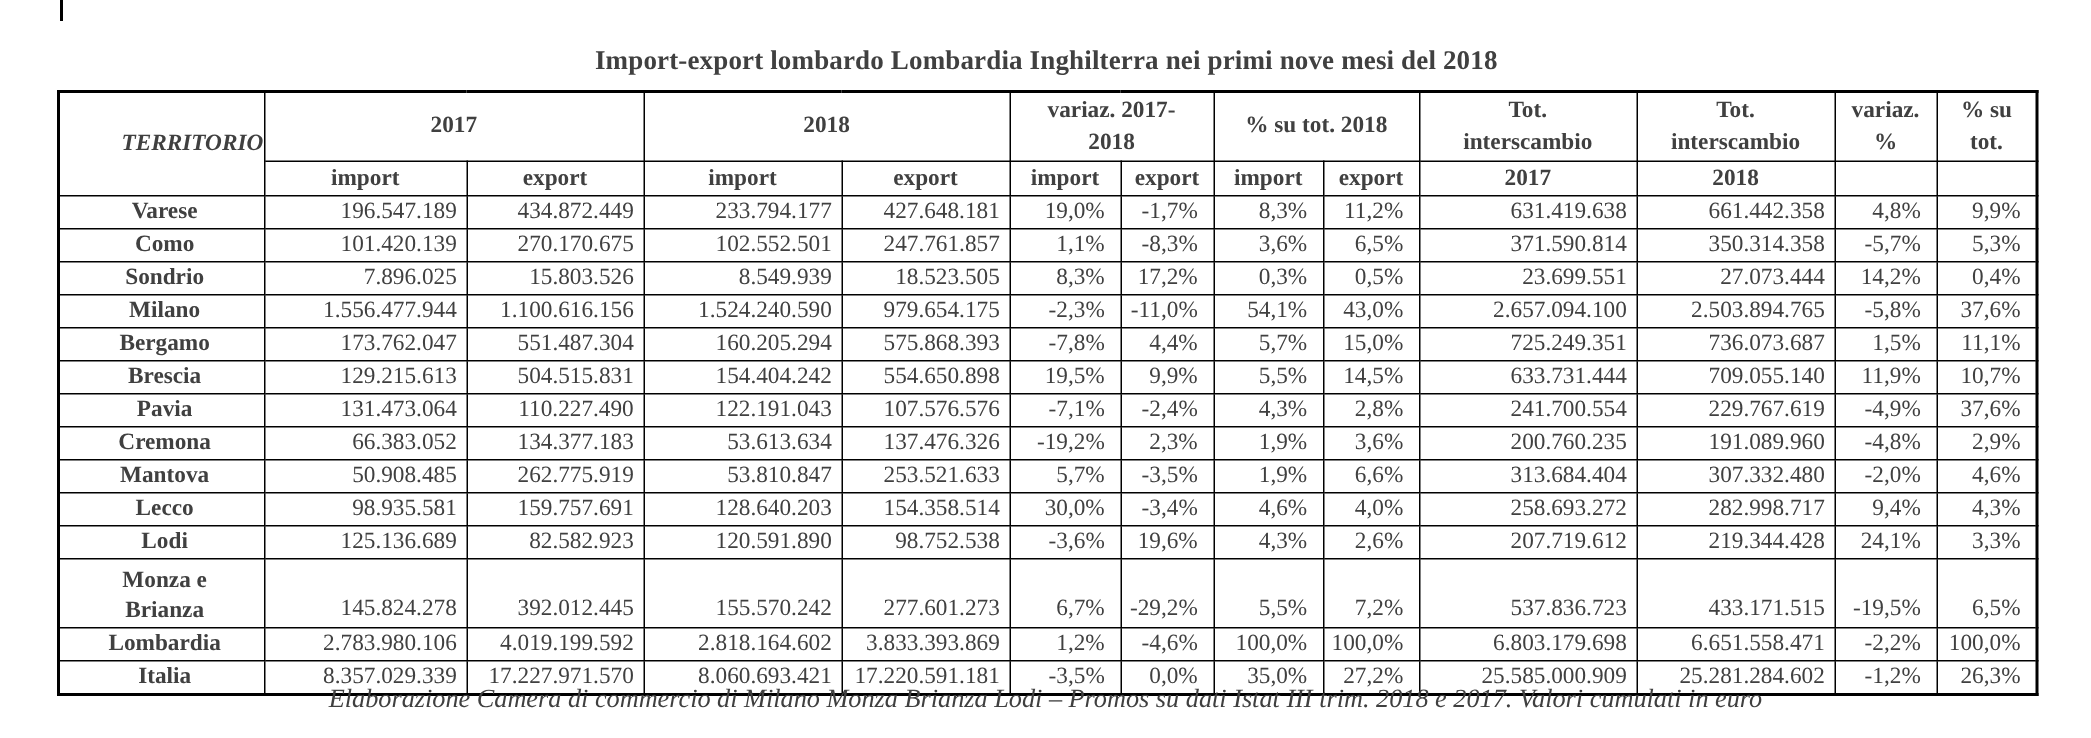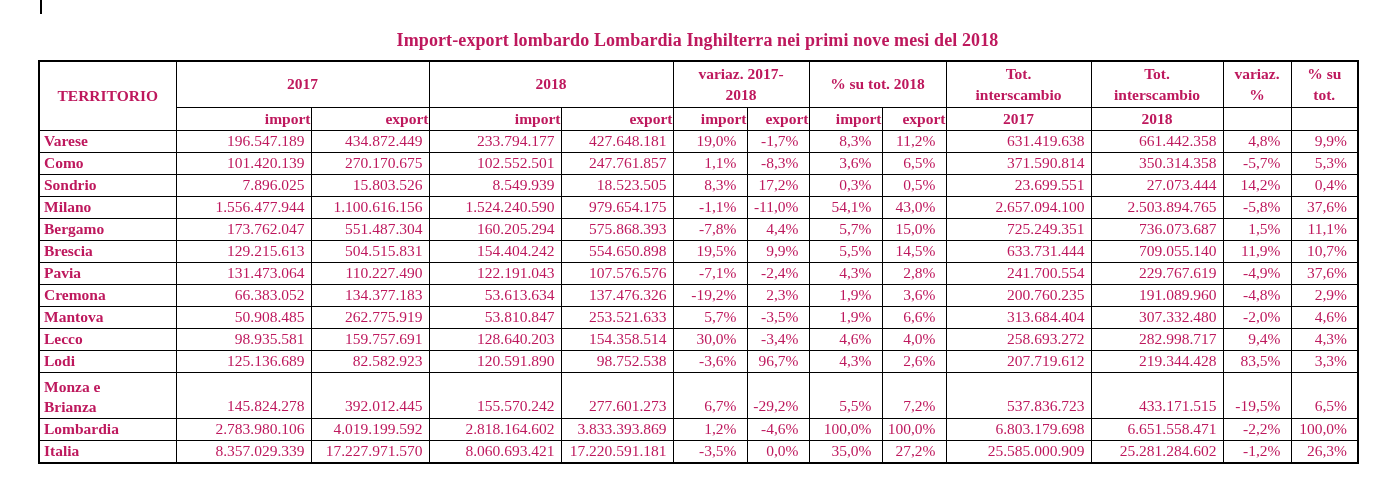--- a/index.html
+++ b/index.html
@@ -1,21 +1,21 @@
 <!DOCTYPE html>
 <html><head>
 <meta charset="utf-8">
 <style>
   html, body { margin: 0; padding: 0; background: #ffffff; }
   .page {
     position: relative;
     width: 1394px;
     height: 492px;
     background: #ffffff;
-    color: #be185d;
+    color: #404040;
     font-family: "Liberation Serif", serif;
     overflow: hidden;
   }
   .top-tick {
     position: absolute;
     left: 40px; top: 0;
     width: 2px; height: 14px;
     background: #000;
   }
   .title {
@@ -38,29 +38,29 @@
   table.ie th, table.ie td {
     border: 1px solid #000;
     padding: 0;
     font-size: 15.5px;
     line-height: 1.3;
     overflow: hidden;
   }
   thead th { font-weight: bold; }
   .h-group { height: 45px; text-align: center; vertical-align: middle; }
   .h-sub   { height: 22px; text-align: center; vertical-align: middle; }
-  .h-territorio { text-align: center; padding-left: 4px; vertical-align: middle; }
-  .num-h { text-align: right; padding-right: 10px; }
+  .h-territorio { text-align: right; padding-left: 4px; vertical-align: middle; font-style: italic; }
+  .num-h { padding-right: 10px; }
   .wrap-mid { display: inline-block; max-width: 110px; line-height: 1.35; }
   .wrap-tot { display: inline-block; max-width: 102px; line-height: 1.35; }
   .wrap-sm  { display: inline-block; max-width: 58px;  line-height: 1.35; }
   tbody td { height: 21px; vertical-align: middle; }
   tbody td.terr {
     font-weight: bold;
-    text-align: left;
+    text-align: center;
     padding-left: 4px;
   }
   tbody td.num { text-align: right; padding-right: 6px; }
   tbody td.pct { text-align: right; padding-right: 10px; }
   tbody tr.tall td { height: 41px; vertical-align: bottom; padding-bottom: 2px; }
   tbody tr.tall td.terr { line-height: 1.25; padding-top: 2px; }
   .wrap-terr { display: inline-block; max-width: 80px; }
   .footer {
     position: absolute;
     top: 455px; left: 0; width: 1394px;
@@ -166,21 +166,21 @@
           <td class="num">27.073.444</td>
           <td class="pct">14,2%</td>
           <td class="pct">0,4%</td>
         </tr>
         <tr>
           <td class="terr"><span>Milano</span></td>
           <td class="num">1.556.477.944</td>
           <td class="num">1.100.616.156</td>
           <td class="num">1.524.240.590</td>
           <td class="num">979.654.175</td>
-          <td class="pct">-1,1%</td>
+          <td class="pct">-2,3%</td>
           <td class="pct">-11,0%</td>
           <td class="pct">54,1%</td>
           <td class="pct">43,0%</td>
           <td class="num">2.657.094.100</td>
           <td class="num">2.503.894.765</td>
           <td class="pct">-5,8%</td>
           <td class="pct">37,6%</td>
         </tr>
         <tr>
           <td class="terr"><span>Bergamo</span></td>
@@ -272,26 +272,26 @@
           <td class="pct">9,4%</td>
           <td class="pct">4,3%</td>
         </tr>
         <tr>
           <td class="terr"><span>Lodi</span></td>
           <td class="num">125.136.689</td>
           <td class="num">82.582.923</td>
           <td class="num">120.591.890</td>
           <td class="num">98.752.538</td>
           <td class="pct">-3,6%</td>
-          <td class="pct">96,7%</td>
+          <td class="pct">19,6%</td>
           <td class="pct">4,3%</td>
           <td class="pct">2,6%</td>
           <td class="num">207.719.612</td>
           <td class="num">219.344.428</td>
-          <td class="pct">83,5%</td>
+          <td class="pct">24,1%</td>
           <td class="pct">3,3%</td>
         </tr>
         <tr class="tall">
           <td class="terr"><span class="wrap-terr">Monza e Brianza</span></td>
           <td class="num">145.824.278</td>
           <td class="num">392.012.445</td>
           <td class="num">155.570.242</td>
           <td class="num">277.601.273</td>
           <td class="pct">6,7%</td>
           <td class="pct">-29,2%</td>
@@ -328,13 +328,14 @@
           <td class="pct">35,0%</td>
           <td class="pct">27,2%</td>
           <td class="num">25.585.000.909</td>
           <td class="num">25.281.284.602</td>
           <td class="pct">-1,2%</td>
           <td class="pct">26,3%</td>
         </tr>
       </tbody>
   </table>
 
+  <div class="footer">Elaborazione Camera di commercio di Milano Monza Brianza Lodi – Promos su dati Istat III trim. 2018 e 2017. Valori cumulati in euro</div>
 </div>
 
 </body></html>

